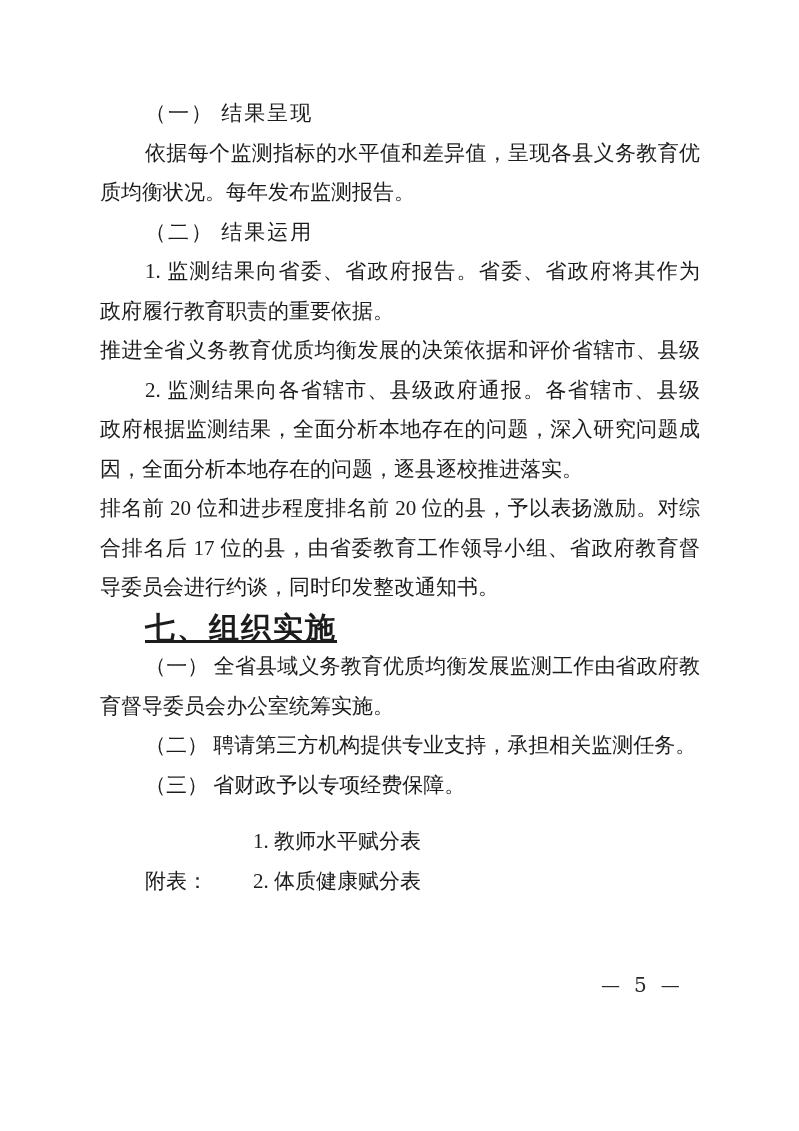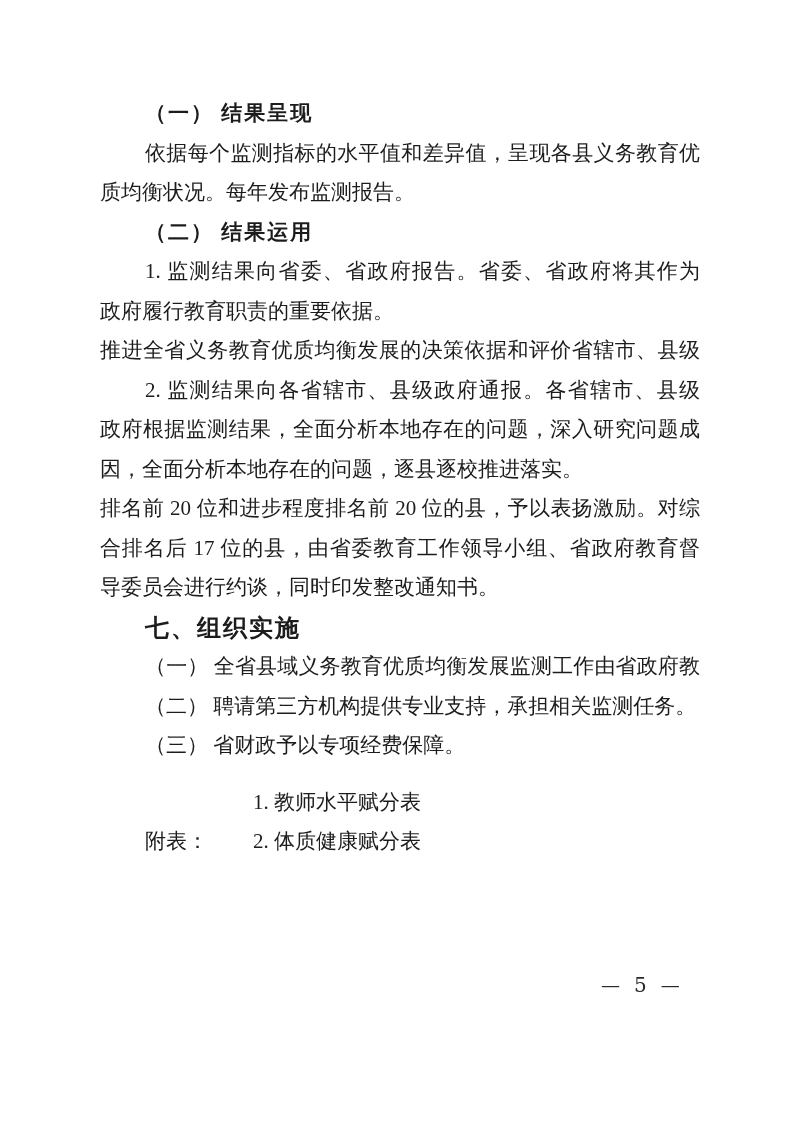--- a/index.html
+++ b/index.html
@@ -32,28 +32,29 @@
   .just {
     white-space: normal;
     text-align: justify;
     text-align-last: justify;
     overflow: hidden;
   }
   .indent {
     text-indent: 45px;
   }
   .h2 {
-    font-weight: bold;
+    font-weight: normal;
     letter-spacing: 2px;
   }
   .h1 {
     font-weight: bold;
     font-family: "Liberation Sans", "DejaVu Sans", sans-serif;
-    font-size: 24px;
+    font-size: 30px;
     letter-spacing: 2px;
+    text-decoration: underline;
   }
   .appendix {
     margin-top: 17px;
     display: flex;
     align-items: flex-end;
   }
   .appendix-label {
     flex: 0 0 auto;
   }
   .appendix-items {
@@ -104,20 +105,21 @@
     <div>
       <div class="line just">排名前 20 位和进步程度排名前 20 位的县，予以表扬激励。对综</div>
       <div class="line just">合排名后 17 位的县，由省委教育工作领导小组、省政府教育督</div>
       <div class="line">导委员会进行约谈，同时印发整改通知书。</div>
     </div>
 
     <div class="line h1 indent">七、组织实施</div>
 
     <div>
       <div class="line just indent">（一） 全省县域义务教育优质均衡发展监测工作由省政府教</div>
+      <div class="line">育督导委员会办公室统筹实施。</div>
     </div>
 
     <div>
       <div class="line indent">（二） 聘请第三方机构提供专业支持，承担相关监测任务。</div>
     </div>
 
     <div>
       <div class="line indent">（三） 省财政予以专项经费保障。</div>
     </div>
 

